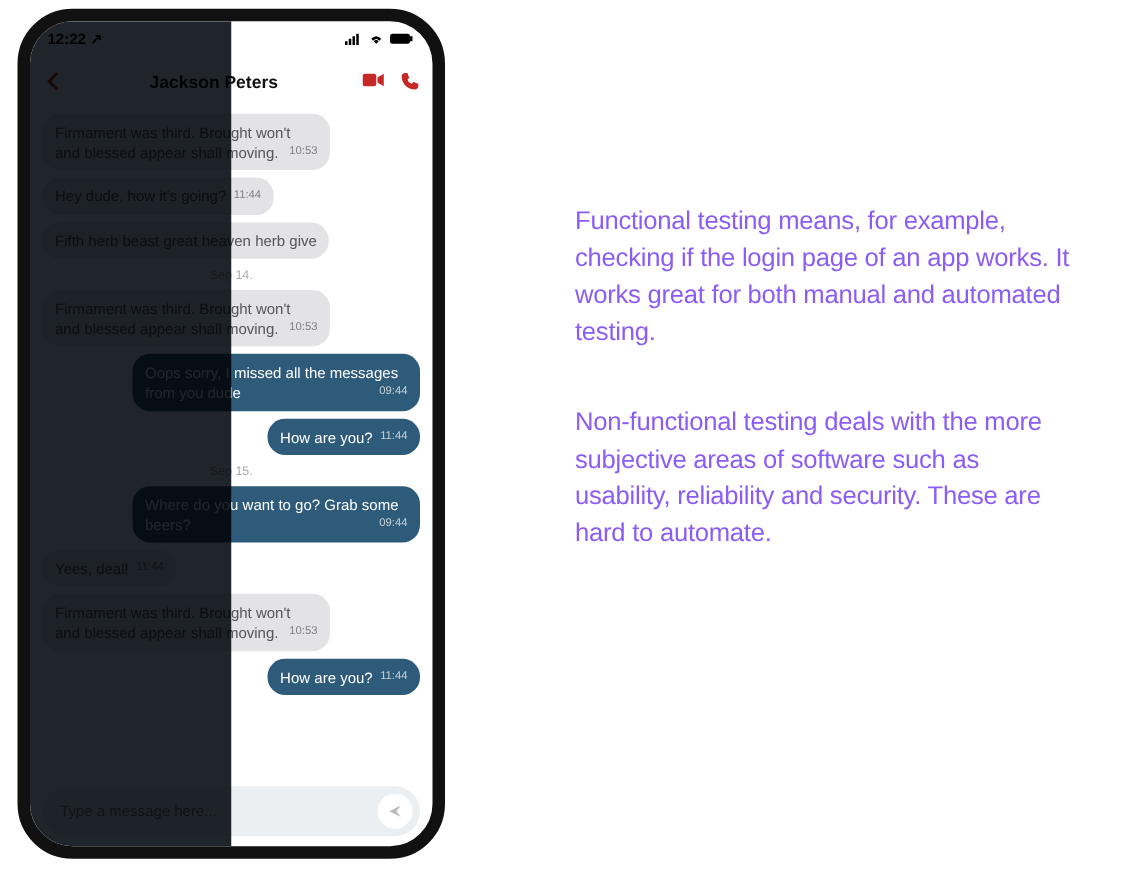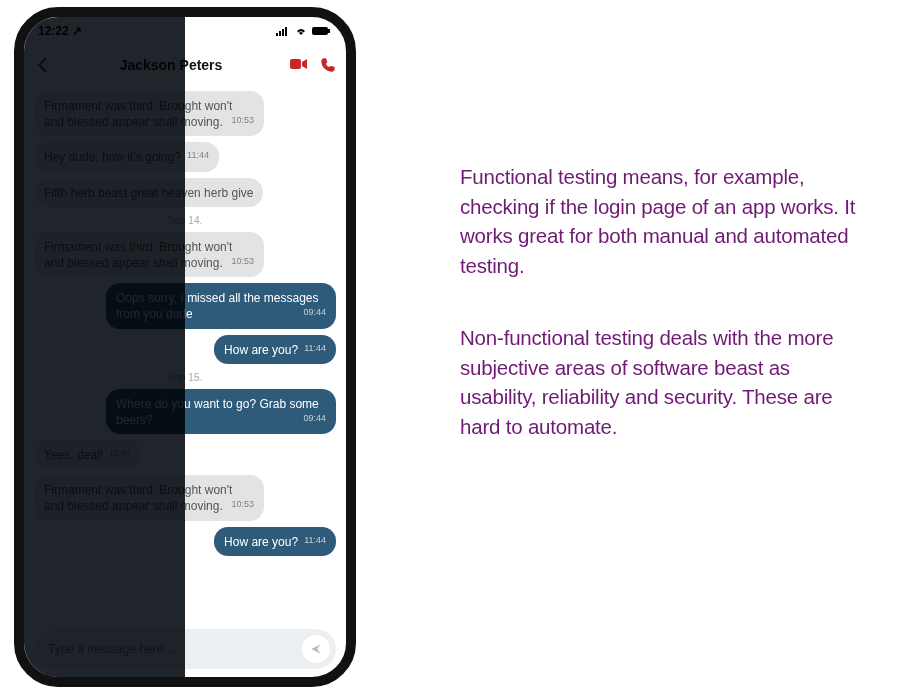--- a/index.html
+++ b/index.html
@@ -125,21 +125,21 @@
     color: #bbb;
     display: flex;
     align-items: center;
     justify-content: center;
   }
   .side-text {
     position: absolute;
     left: 460px;
     top: 162px;
     width: 400px;
-    color: #701a75;
+    color: #8b5cf6;
     font-size: 20.5px;
     line-height: 1.45;
     letter-spacing: -0.2px;
   }
   .side-text p { margin-bottom: 42px; }
   svg { display: block; }
 </style>
 </head>
 <body>
 
@@ -228,14 +228,14 @@
           <path d="M4 12 L20 4 L14 12 L20 20 Z" fill="#bbb"></path>
         </svg>
     </div>
   </div>
 
   <div class="dark-overlay"></div>
 </div>
 
 <div class="side-text">
   <p>Functional testing means, for example, checking if the login page of an app works. It works great for both manual and automated testing.</p>
-  <p>Non-functional testing deals with the more subjective areas of software beast as usability, reliability and security. These are hard to automate.</p>
+  <p>Non-functional testing deals with the more subjective areas of software such as usability, reliability and security. These are hard to automate.</p>
 </div>
 
 </body></html>

